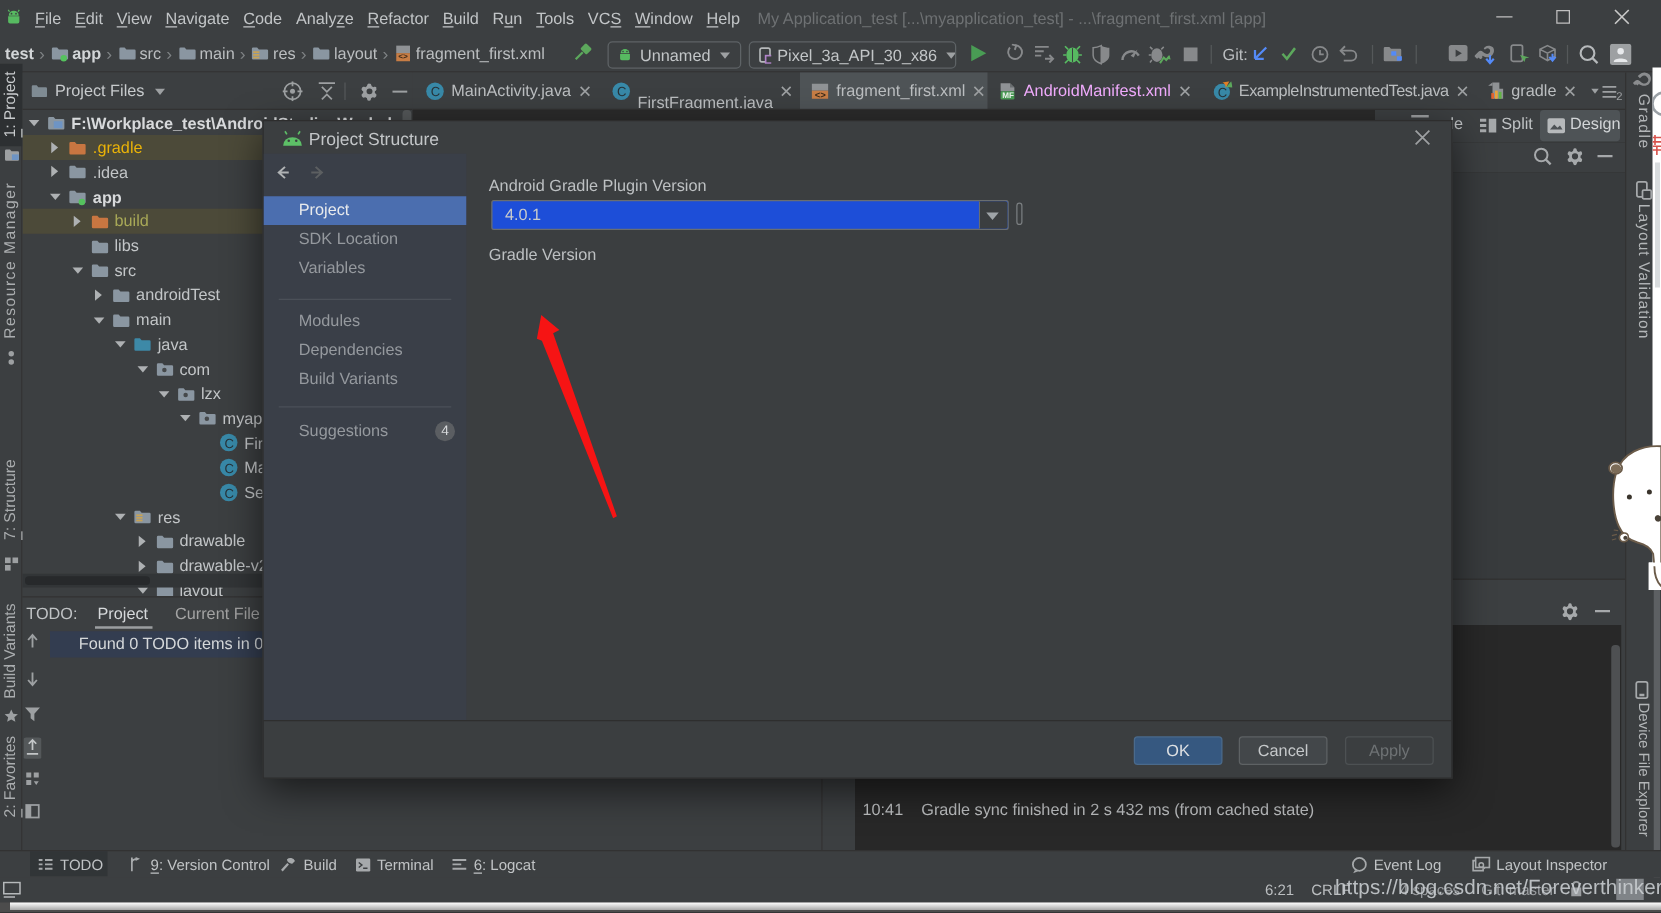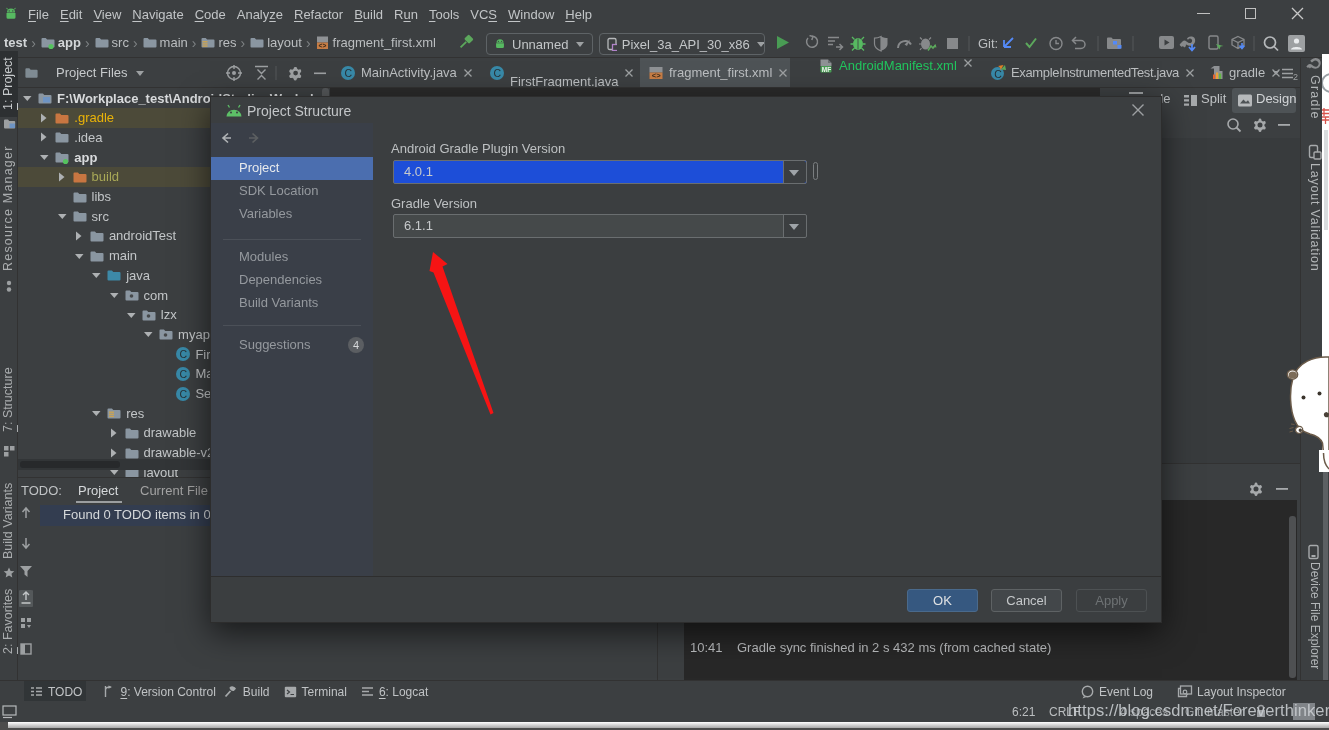--- a/index.html
+++ b/index.html
@@ -33,20 +33,21 @@
     <span style="margin-right:11px;"><span class="u">N</span>avigate</span>
     <span style="margin-right:11px;"><span class="u">C</span>ode</span>
     <span style="margin-right:11px;">Analy<span class="u">z</span>e</span>
     <span style="margin-right:11px;"><span class="u">R</span>efactor</span>
     <span style="margin-right:11px;"><span class="u">B</span>uild</span>
     <span style="margin-right:11px;">R<span class="u">u</span>n</span>
     <span style="margin-right:11px;"><span class="u">T</span>ools</span>
     <span style="margin-right:11px;">VC<span class="u">S</span></span>
     <span style="margin-right:11px;"><span class="u">W</span>indow</span>
     <span style="margin-right:14px;"><span class="u">H</span>elp</span>
+    <span style="color:#6e7173;">My Application_test [...\myapplication_test] - ...\fragment_first.xml [app]</span>
   </div>
 
   <div class="abs" style="left:1197px;top:13px;width:13px;height:1px;background:#c0c0c0;"></div>
   <div class="abs" style="left:1245px;top:8px;width:11px;height:11px;border:1px solid #c0c0c0;"></div>
   <svg class="abs" style="left:1291px;top:7px;" width="13" height="13">
       <path d="M1 1 L12 12 M12 1 L1 12" stroke="#c8c8c8" stroke-width="1.3"></path>
     </svg>
 
   <div class="abs" style="left:0;top:28px;width:1329px;height:30px;background:#3c3f41;border-bottom:1px solid #323232;"></div>
   <div id="crumbs" class="abs row" style="left:1px;top:28px;height:29px;font-size:13px;color:#bbbec0;">
@@ -200,21 +201,21 @@
   </svg>
 
   <div class="abs" style="left:0;top:58px;width:18px;height:622px;background:#3c3f41;border-right:1px solid #323232;"></div>
   <div class="abs" style="left:0;top:51px;width:18px;height:66px;background:#2d3032;"></div>
 
   <div class="abs" style="left:18px;top:58px;width:312px;height:30px;background:#3c3f41;border-bottom:1px solid #323232;"></div>
   <div class="abs row" style="left:24px;top:58px;height:29px;">
     <svg width="15" height="15" viewBox="0 0 16 16" style="margin-right:5px;">
         <path d="M1.5 4.5 a1 1 0 0 1 1-1 h3.2 l1.4 1.6 h6.4 a1 1 0 0 1 1 1 v6.4 a1 1 0 0 1 -1 1 h-11 a1 1 0 0 1 -1-1 z" fill="#7f8b93"></path>
       </svg>
-    <span style="color:#c7cacc;margin-left:12px;">Project Files</span>
+    <span style="color:#c7cacc;">Project Files</span>
     <svg width="10" height="8" style="margin-left:7px;">
         <path d="M1 2 L5 7 L9 2 Z" fill="#9da0a2"></path>
       </svg>
   </div>
   <svg class="abs" style="left:226px;top:65px;" width="100" height="16">
     <circle cx="8" cy="8" r="6.5" fill="none" stroke="#9da0a2" stroke-width="1.4"></circle>
     <circle cx="8" cy="8" r="2" fill="#9da0a2"></circle>
     <path d="M8 0 v4 M8 12 v4 M0 8 h4 M12 8 h4" stroke="#9da0a2" stroke-width="1.4"></path>
     <path d="M29 1.5 h13 M31.5 4.5 l4 4 l4 -4 M31.5 14.5 l4 -4 l4 4" stroke="#9da0a2" stroke-width="1.4" fill="none"></path>
     <line x1="50" y1="1" x2="50" y2="15" stroke="#55585a" stroke-width="1"></line>
@@ -463,21 +464,21 @@
         <svg width="16" height="16" style="margin-right:5px;flex:none;">
           <rect x="1.5" y="2" width="13" height="5.5" fill="#8f9295"></rect>
           <rect x="1.5" y="7.5" width="13" height="6.5" fill="#c77d45"></rect>
           <text x="3.8" y="13" font-size="7.5" font-weight="bold" fill="#3a2a1a" font-family="Liberation Mono">&lt;&gt;</text>
         </svg>
         <span style="white-space:nowrap;">fragment_first.xml</span>
         <svg width="10" height="10" style="margin-left:6px;flex:none;">
           <path d="M1.5 1.5 L8.5 8.5 M8.5 1.5 L1.5 8.5" stroke="#9da0a2" stroke-width="1.3"></path>
         </svg>
       </div>
-      <div style="display:flex;align-items:flex-start;height:29px;padding:0 7px 0 8px;font-size:13px;color:#22c55e;overflow:hidden;flex:none;width:172px;margin-left:20px;">
+      <div style="display:flex;align-items:center;height:29px;padding:0 7px 0 8px;font-size:13px;color:#f0abfc;overflow:hidden;flex:none;width:172px;">
         <svg width="16" height="16" style="margin-right:5px;flex:none;">
           <path d="M2.5 1.5 h7.5 l3.5 3.5 v3 h-11 z" fill="#8f9295"></path>
           <path d="M10 1.5 l3.5 3.5 h-3.5 z" fill="#6a6e70"></path>
           <rect x="2.5" y="8" width="11" height="6.5" rx="1" fill="#499c54"></rect>
           <text x="3.8" y="13.5" font-size="6.5" font-weight="bold" fill="#eef2ee" font-family="Liberation Sans">MF</text>
         </svg>
         <span style="white-space:nowrap;">AndroidManifest.xml</span>
         <svg width="10" height="10" style="margin-left:6px;flex:none;">
           <path d="M1.5 1.5 L8.5 8.5 M8.5 1.5 L1.5 8.5" stroke="#9da0a2" stroke-width="1.3"></path>
         </svg>
@@ -751,27 +752,20 @@
     <div class="abs" style="left:180px;top:44px;color:#bdc0c2;font-size:13px;">Android Gradle Plugin Version</div>
     <div class="abs" style="left:182px;top:63px;width:414px;height:24px;background:#1d4ed8;border:1px solid #6a6e70;border-radius:2px;">
       <div class="abs" style="left:10px;top:3px;color:#c7cacc;">4.0.1</div>
       <div class="abs" style="right:0;top:0;width:23px;height:22px;background:#3b3e40;border-left:1px solid #6a6e70;border-radius:0 2px 2px 0;"></div>
       <svg class="abs" style="right:6px;top:8px;" width="12" height="8">
           <path d="M1 1 L6 7 L11 1 Z" fill="#9fa4a8"></path>
         </svg>
     </div>
     <div class="abs" style="left:602px;top:65px;width:5px;height:18px;border:1px solid #7a7e80;border-radius:3px;"></div>
     <div class="abs" style="left:180px;top:99px;color:#bdc0c2;font-size:13px;">Gradle Version</div>
-    <div class="abs" style="left:182px;top:117px;width:414px;height:24px;background:#45494a;border:1px solid #6a6e70;border-radius:2px;">
-      <div class="abs" style="left:10px;top:3px;color:#c7cacc;">6.1.1</div>
-      <div class="abs" style="right:0;top:0;width:23px;height:22px;background:#3b3e40;border-left:1px solid #6a6e70;border-radius:0 2px 2px 0;"></div>
-      <svg class="abs" style="right:6px;top:8px;" width="12" height="8">
-          <path d="M1 1 L6 7 L11 1 Z" fill="#9fa4a8"></path>
-        </svg>
-    </div>
 
     <div class="abs" style="left:0;top:479px;width:950px;height:1px;background:#2e2e2e;"></div>
     <div class="abs" style="left:696px;top:492px;width:71px;height:23px;background:#365880;border:1px solid #4a6a8c;border-radius:3px;color:#dfe1e3;font-size:13px;text-align:center;line-height:21px;">OK</div>
     <div class="abs" style="left:780px;top:492px;width:71px;height:23px;background:#43474a;border:1px solid #5e6264;border-radius:3px;color:#c5c8ca;font-size:13px;text-align:center;line-height:21px;">Cancel</div>
     <div class="abs" style="left:865px;top:492px;width:71px;height:23px;background:#3b3e40;border:1px solid #4d5153;border-radius:3px;color:#6e7274;font-size:13px;text-align:center;line-height:21px;">Apply</div>
   </div>
 
   <svg class="abs" style="left:0;top:0;pointer-events:none;" width="1329" height="730">
     <polygon points="433,252 447.5,264 442.5,266.5 493.5,413 490.5,414.5 433.5,272.5 429.5,271 " fill="#f61414"></polygon>
   </svg>

